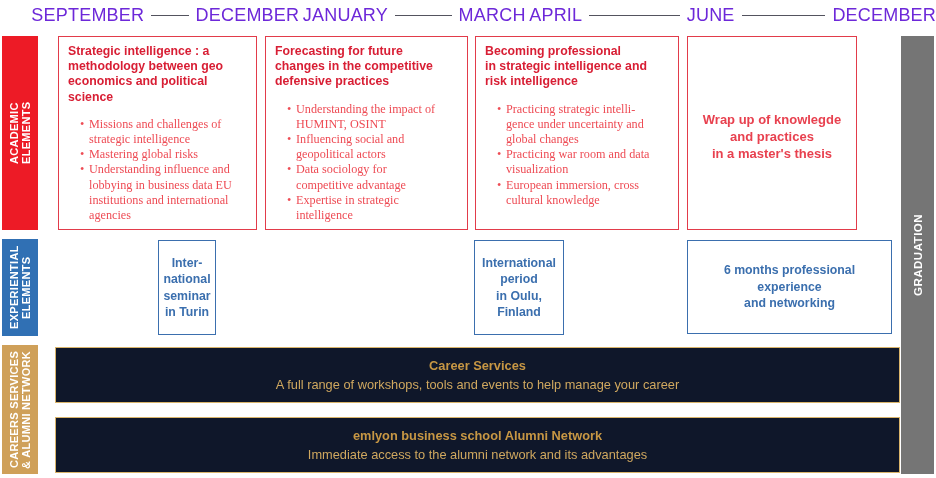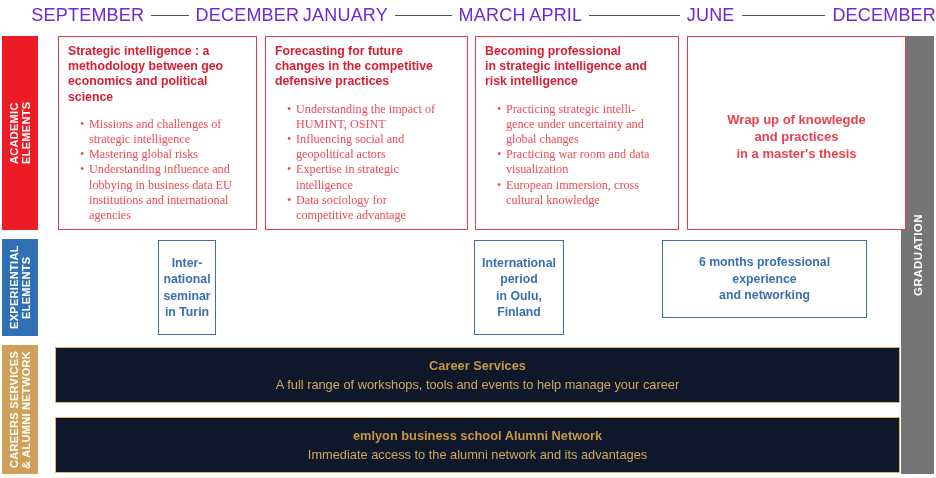--- a/index.html
+++ b/index.html
@@ -245,39 +245,39 @@
 
 <div class="acad-card" style="left:265px; width:203px;">
   <div class="acad-title">
     <div>Forecasting for future</div>
     <div>changes in the competitive</div>
     <div>defensive practices</div>
   </div>
   <ul class="acad-list">
     <li>Understanding the impact of HUMINT, OSINT</li>
     <li>Influencing social and geopolitical actors</li>
+    <li>Data sociology for competitive advantage</li>
     <li>Expertise in strategic intelligence</li>
-    <li>Data sociology for competitive advantage</li>
   </ul>
 </div>
 
 <div class="acad-card" style="left:475px; width:204px;">
   <div class="acad-title">
     <div>Becoming professional</div>
     <div>in strategic intelligence and</div>
     <div>risk intelligence</div>
   </div>
   <ul class="acad-list">
     <li>Practicing strategic intelli-gence under uncertainty and global changes</li>
     <li>Practicing war room and data visualization</li>
     <li>European immersion, cross cultural knowledge</li>
   </ul>
 </div>
 
-<div class="acad-card" style="left:687px; width:219px;">
+<div class="acad-card" style="left:687px; width:170px;">
   <div class="acad-centered">
     <div>Wrap up of knowlegde</div>
     <div>and practices</div>
     <div>in a master's thesis</div>
   </div>
 </div>
 
 <div class="exp-card" style="left:158px; top:240px; width:58px; height:95px;">
   <div>Inter-</div>
   <div>national</div>
@@ -285,21 +285,21 @@
   <div>in Turin</div>
 </div>
 
 <div class="exp-card" style="left:474px; top:240px; width:90px; height:95px;">
   <div>International</div>
   <div>period</div>
   <div>in Oulu,</div>
   <div>Finland</div>
 </div>
 
-<div class="exp-card" style="left:662px; top:240px; width:205px; height:78px;">
+<div class="exp-card" style="left:687px; top:240px; width:205px; height:94px;">
   <div>6 months professional</div>
   <div>experience</div>
   <div>and networking</div>
 </div>
 
 <div class="career-bar" style="top:347px; height:56px;">
   <div class="career-title nowrapline">Career Services</div>
   <div class="career-sub nowrapline">A full range of workshops, tools and events to help manage your career</div>
 </div>
 

